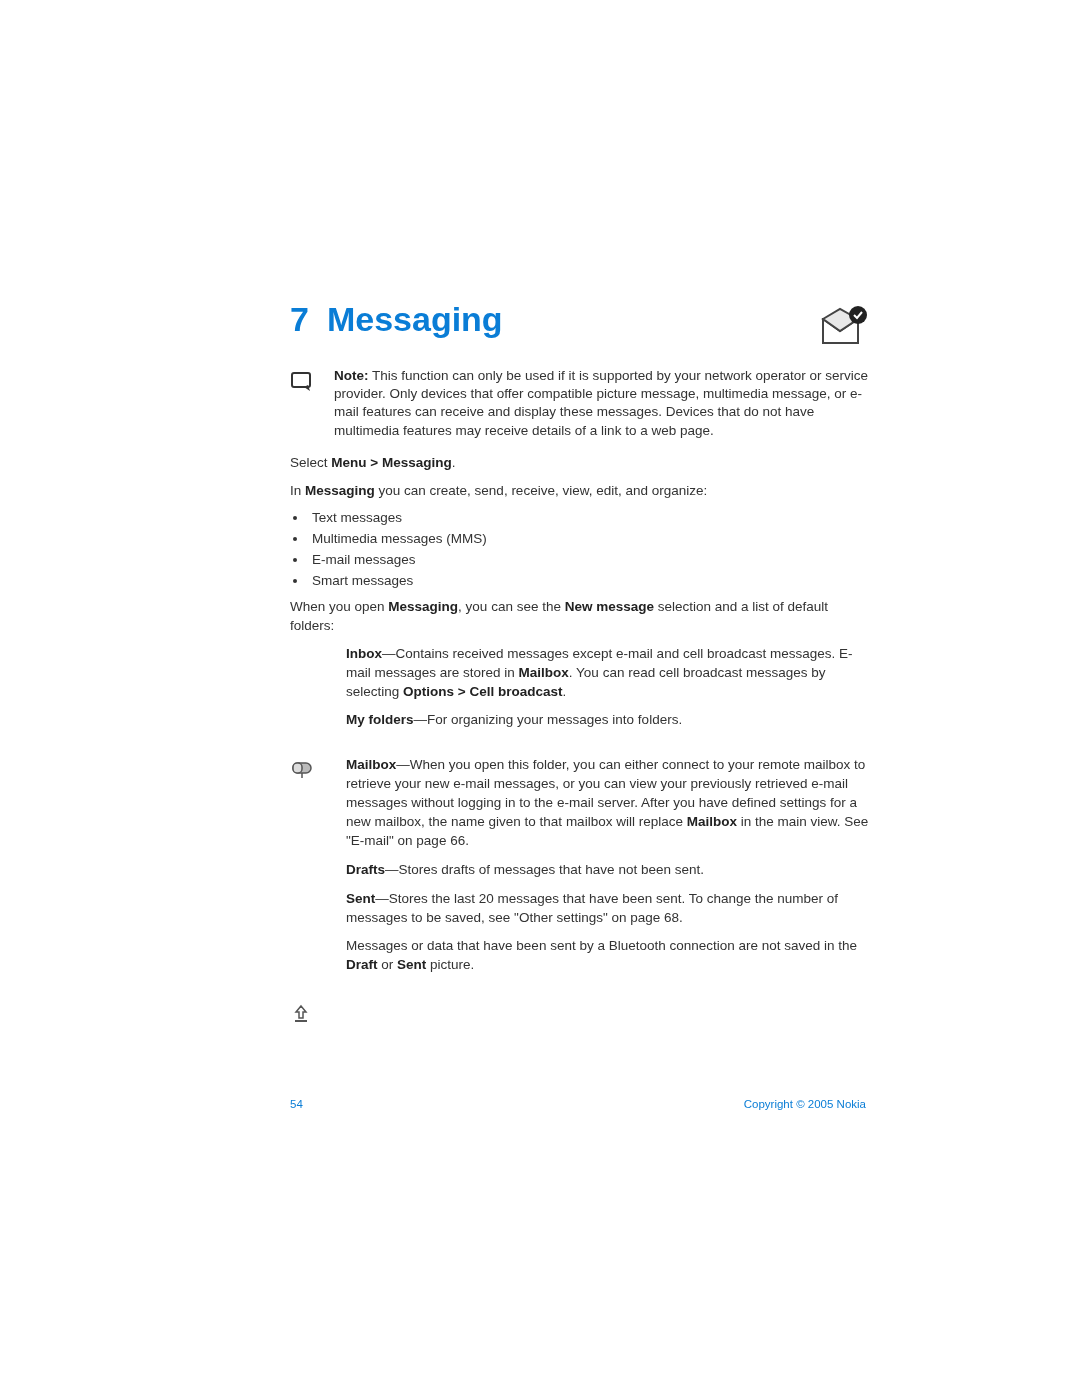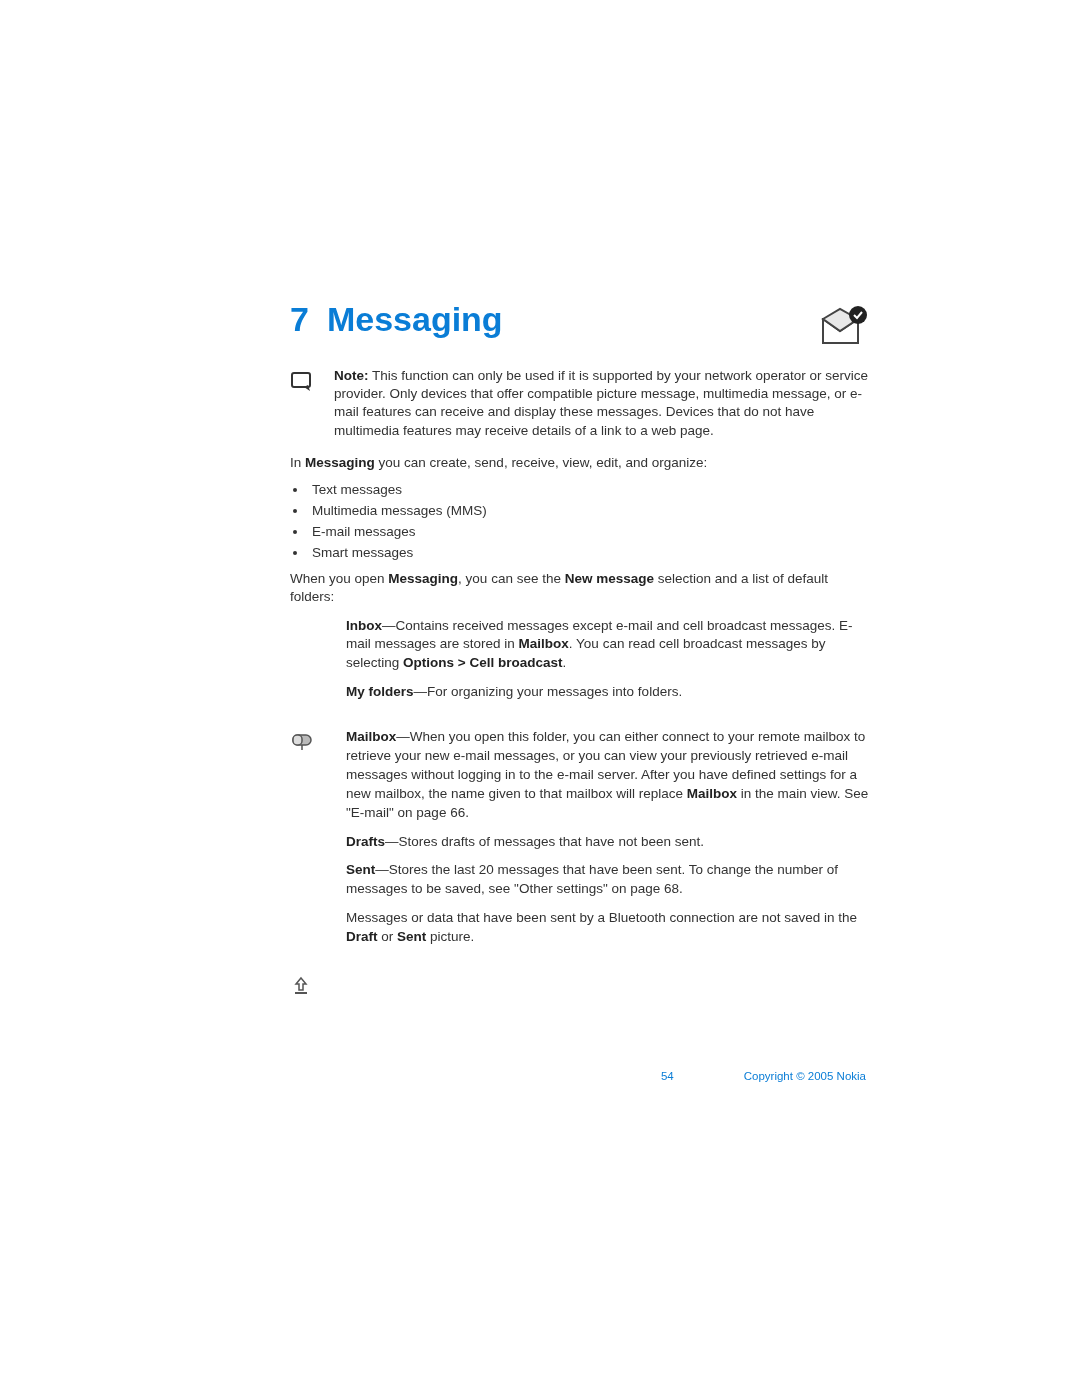--- a/index.html
+++ b/index.html
@@ -57,21 +57,21 @@
     display: grid;
     grid-template-columns: 44px 1fr;
     column-gap: 12px;
     margin: 6px 0;
   }
   .folder-icon { padding-top: 2px; }
   .folder-text { line-height: 1.4; margin-bottom: 10px;}
   .folder-text p { margin: 0 0 10px 0; }
   .footer {
     display: flex;
-    justify-content: flex-end;
+    justify-content: space-between;
     gap: 70px;
     font-size: 11.5px;
     color: #0a7dd6;
     margin-top: 70px;
     padding-right: 4px;
   }
   .footer .pn { }
   b { font-weight: bold; color:#222;}
 </style>
 </head>
@@ -99,20 +99,23 @@
       <svg width="24" height="22" viewBox="0 0 24 22">
         <rect x="2" y="2" width="18" height="14" rx="2" fill="none" stroke="#333" stroke-width="2"></rect>
         <path d="M14 16 l6 4 l-2 -6" fill="#333"></path>
       </svg>
     </div>
     <div class="note-text">
       <b>Note:</b><span> This function can only be used if it is supported by your network operator or service provider. Only devices that offer compatible picture message, multimedia message, or e-mail features can receive and display these messages. Devices that do not have multimedia features may receive details of a link to a web page.</span>
     </div>
   </div>
 
+  <p class="body-p">
+    <span>Select </span><b>Menu &gt; Messaging</b><span>.</span>
+  </p>
 
   <p class="body-p">
     <span>In </span><b>Messaging</b><span> you can create, send, receive, view, edit, and organize:</span>
   </p>
 
   <ul class="bullets">
     <li>Text messages</li>
     <li>Multimedia messages (MMS)</li>
     <li>E-mail messages</li>
     <li>Smart messages</li>

